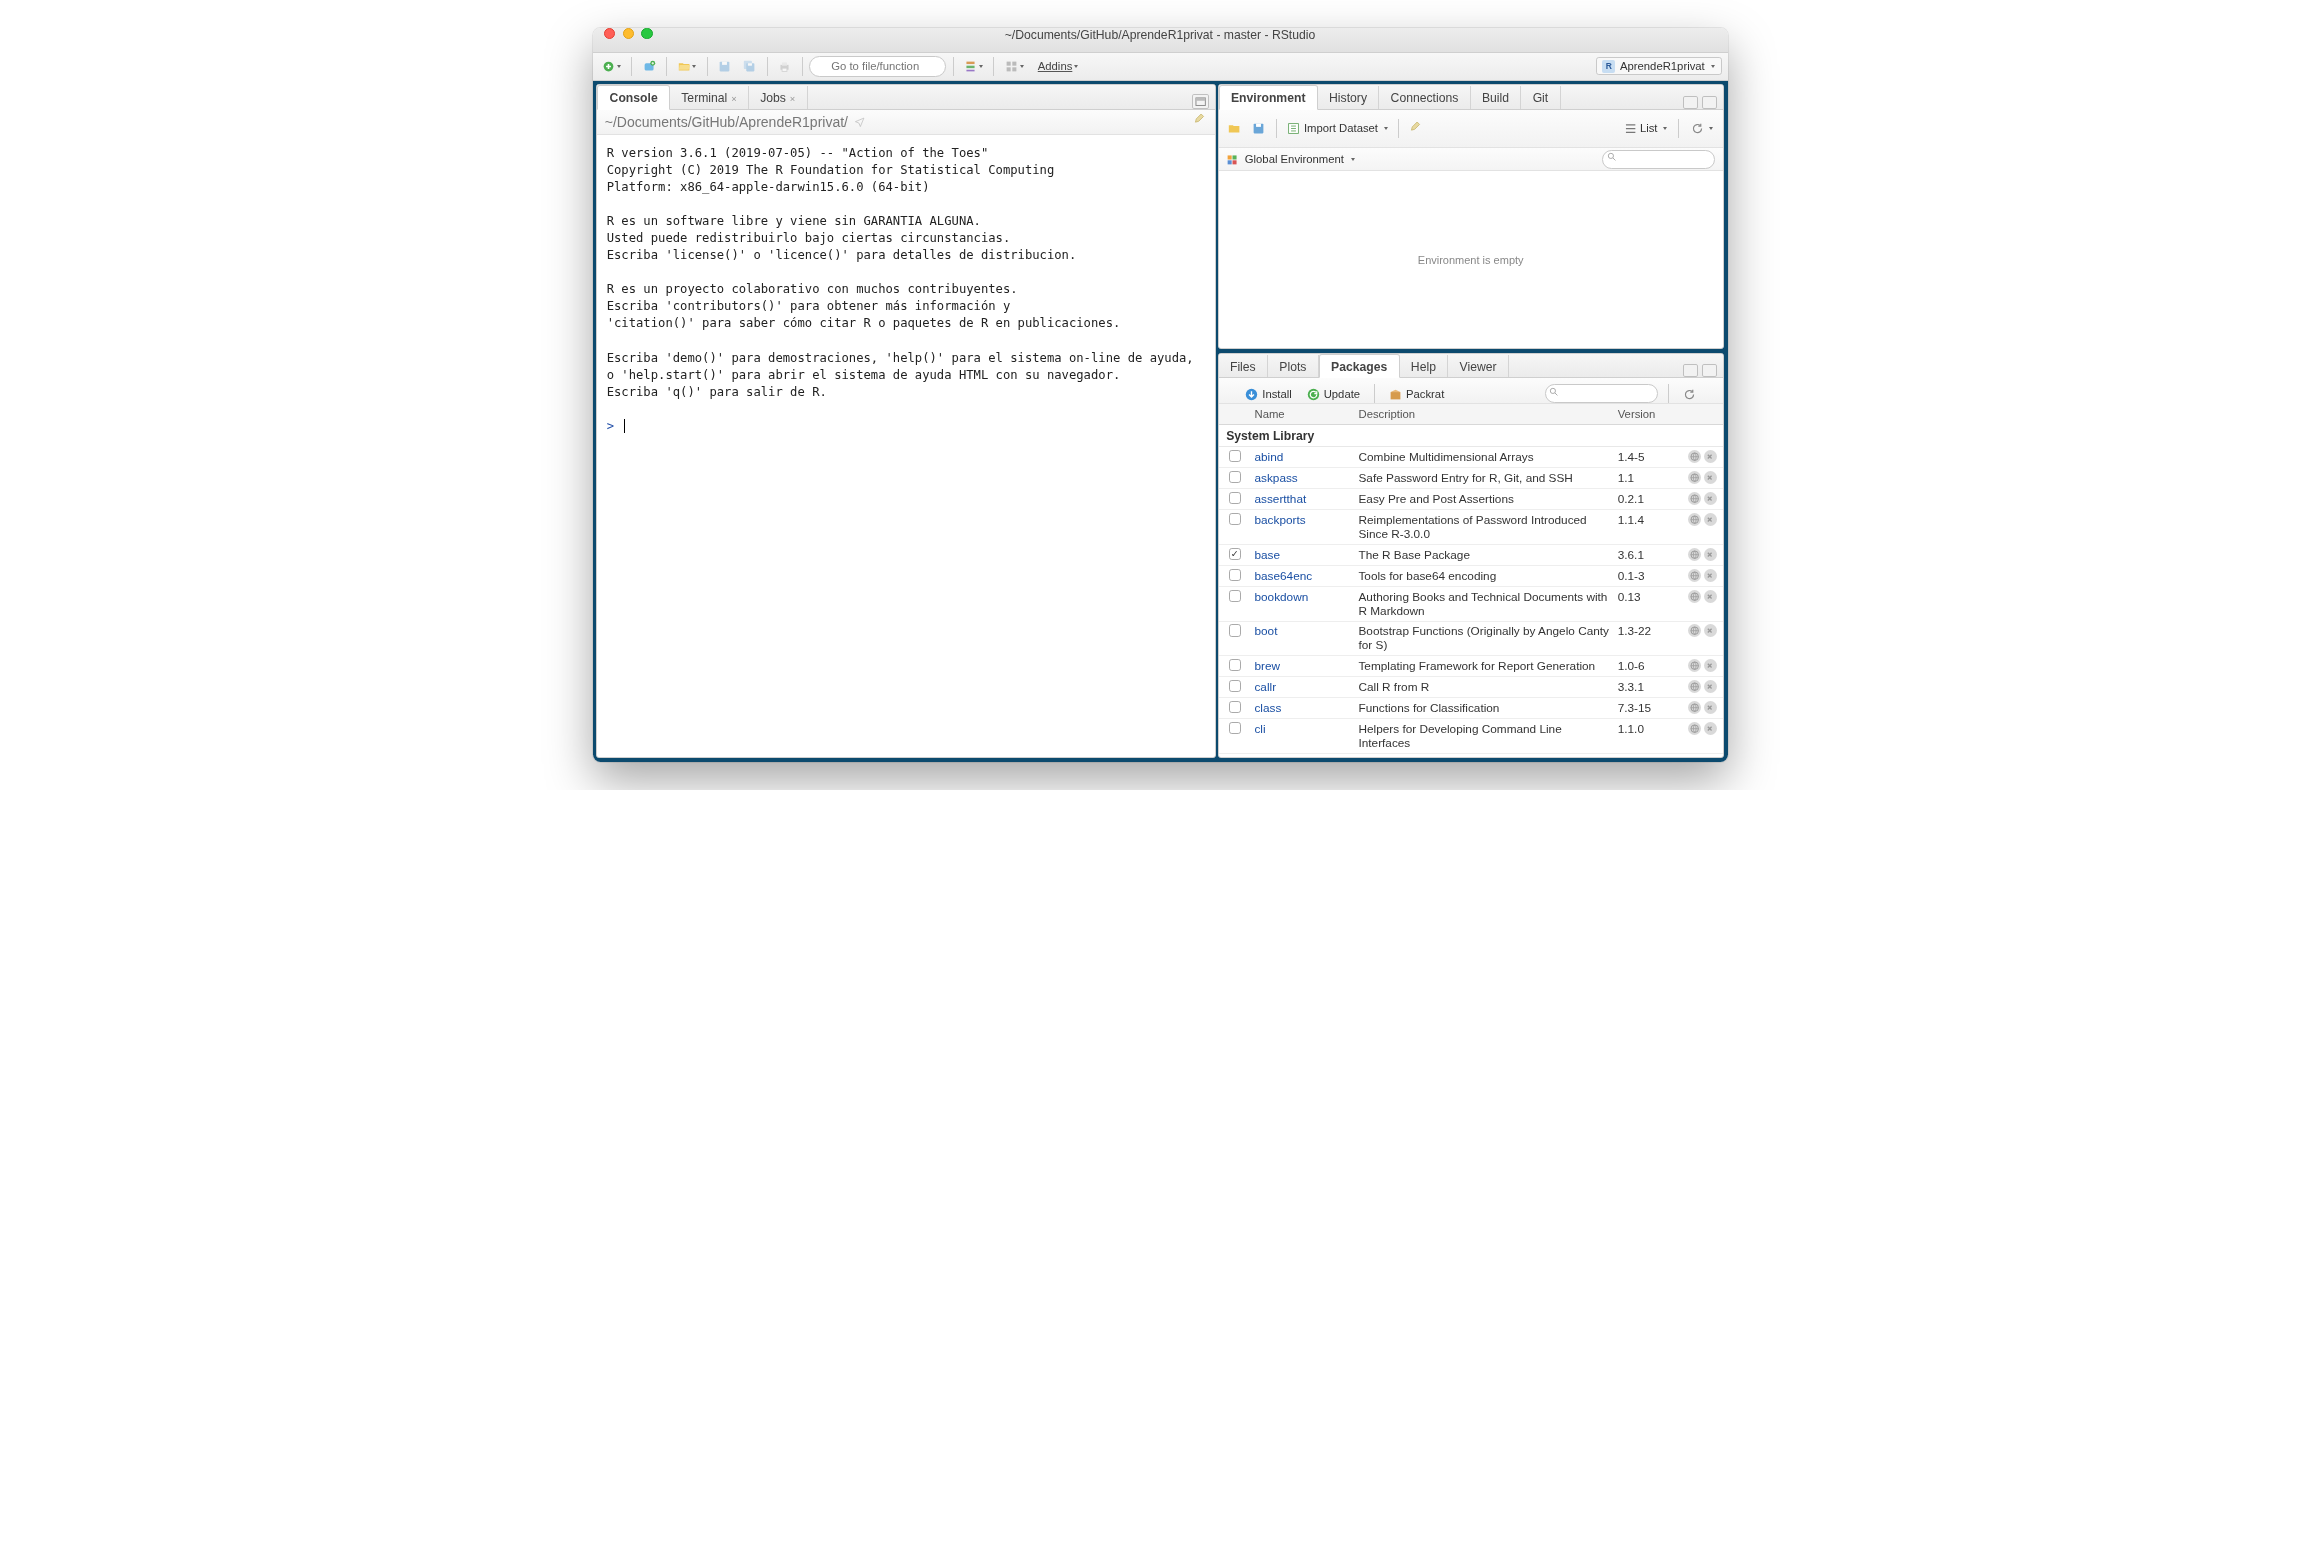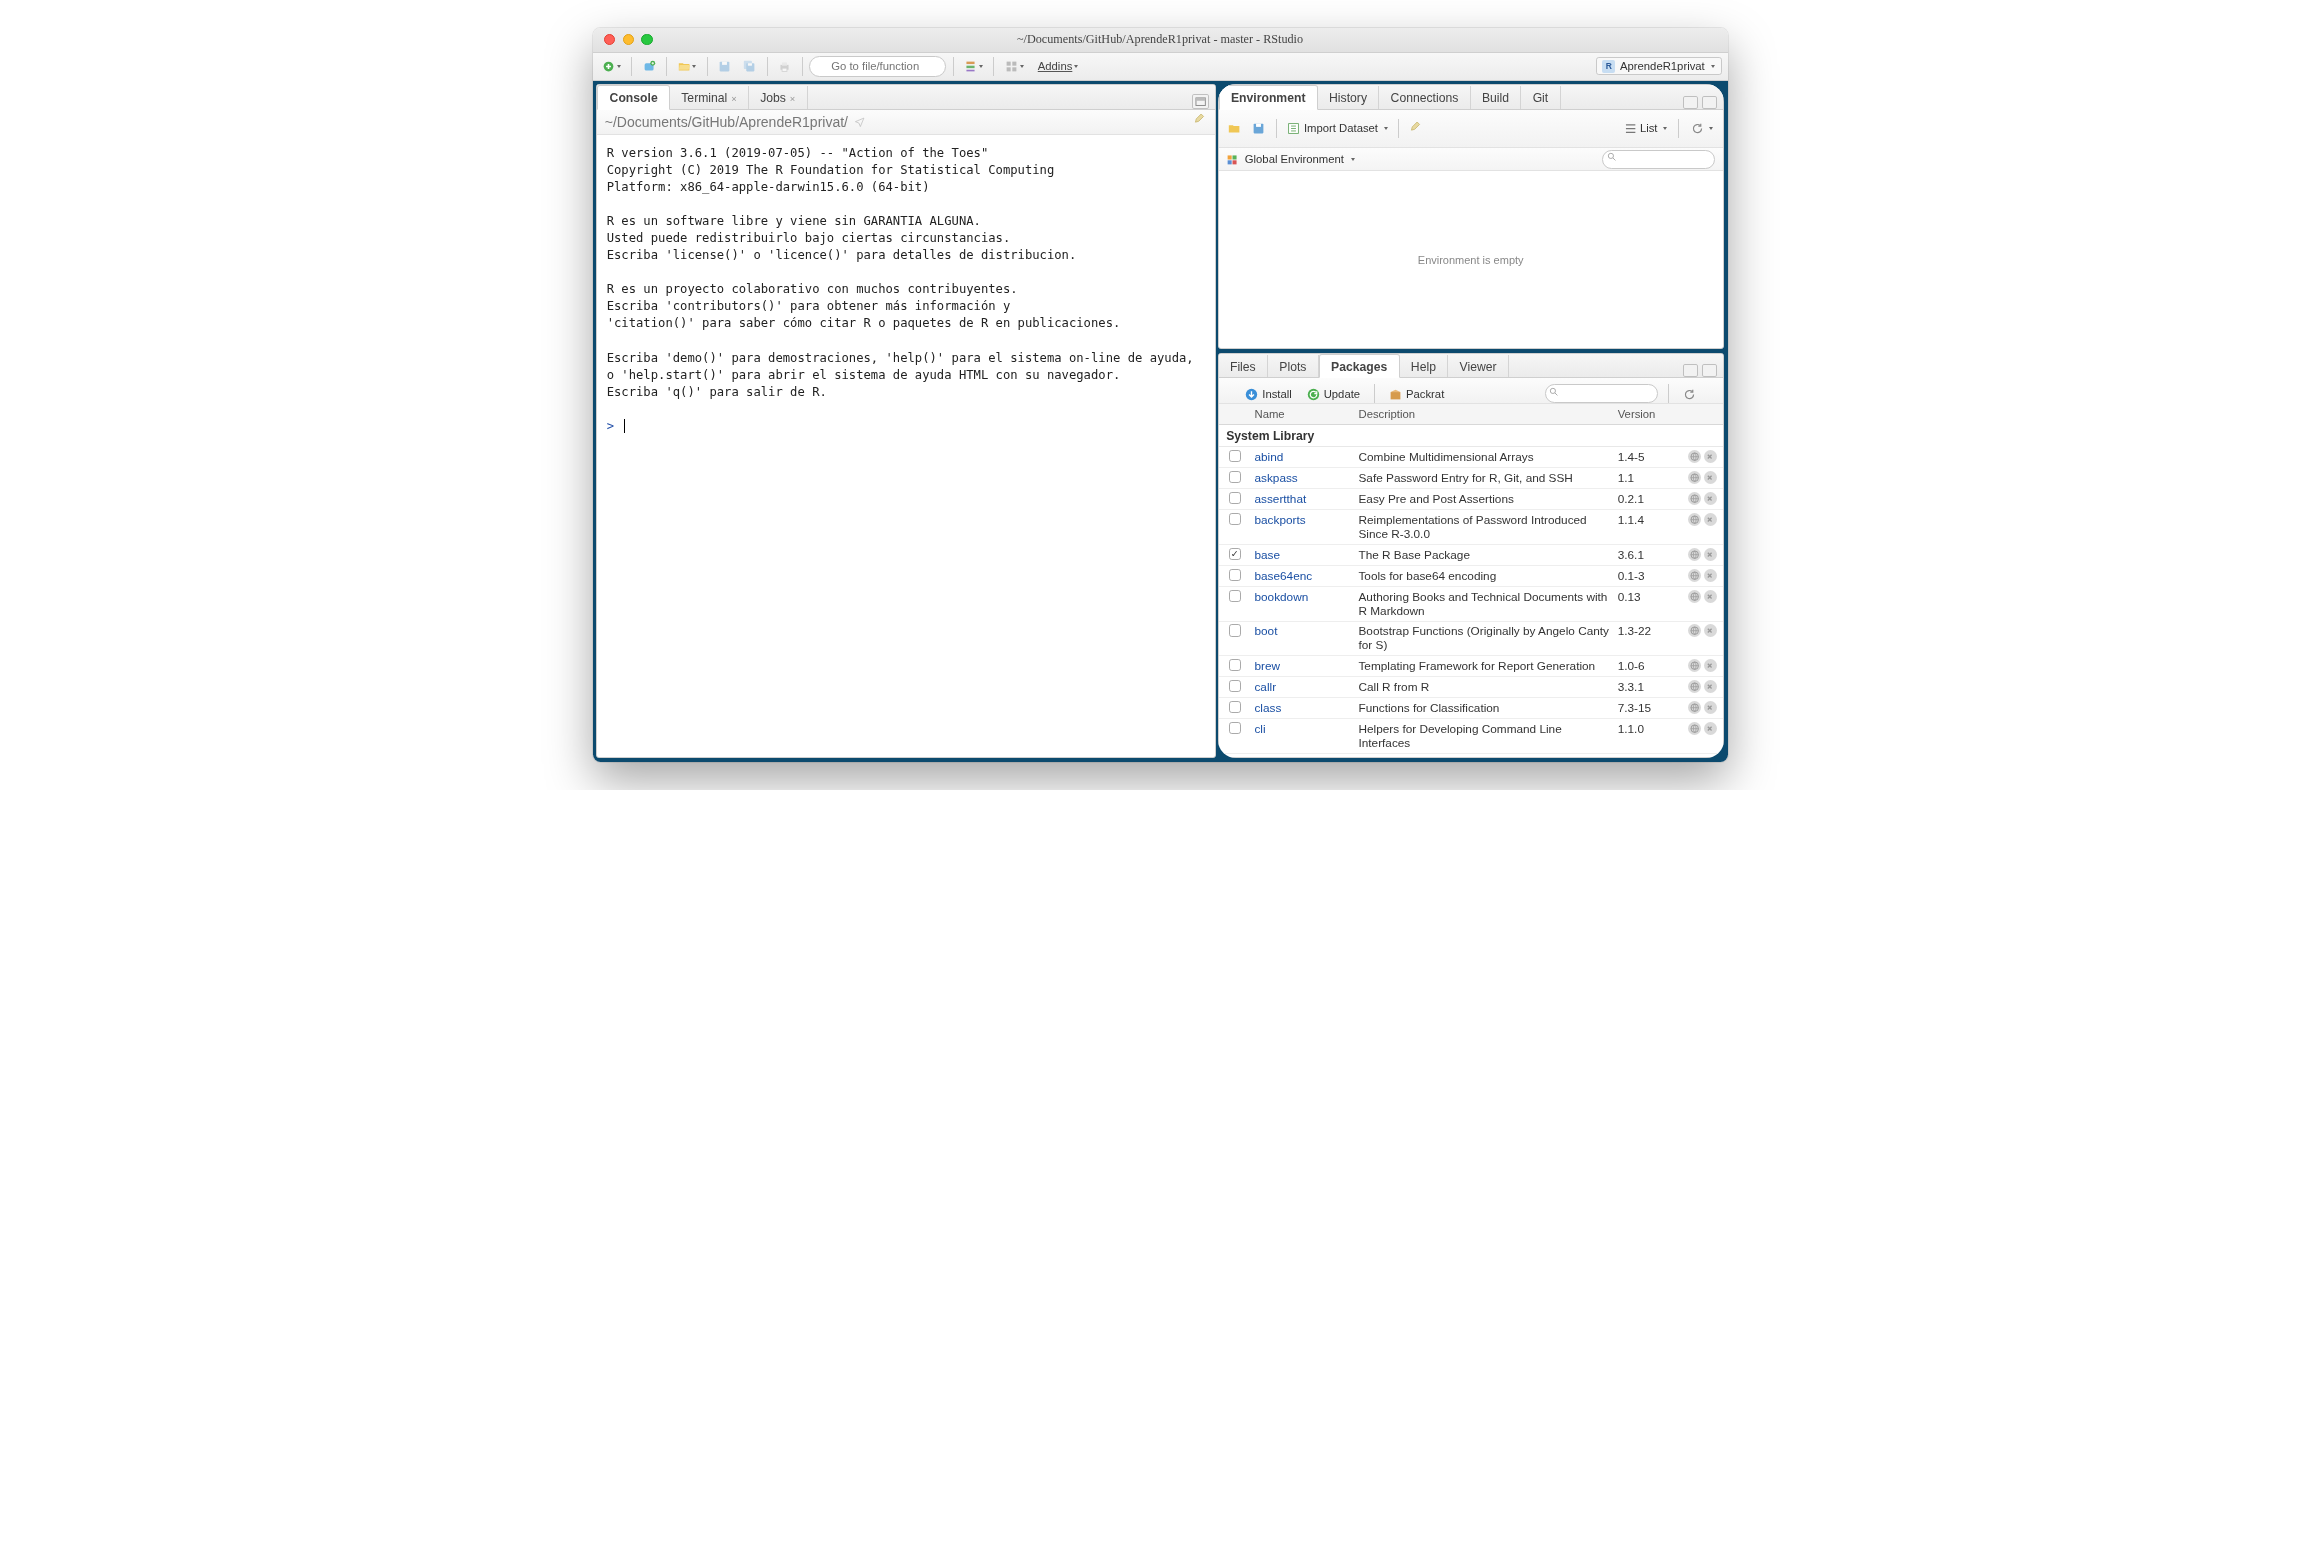--- a/index.html
+++ b/index.html
@@ -18,25 +18,23 @@
     background: #f6f6f6;
     border-radius: 7.5px;
     box-shadow: 0 19px 47px rgba(0,0,0,0.35), 0 0 0 0.9px rgba(0,0,0,0.08);
     display: flex;
     flex-direction: column;
     overflow: hidden;
   }
   .titlebar {
     height: 24.5px;
     display: flex;
-    align-items: center;
     background: linear-gradient(#ededed, #e1e1e1);
     border-bottom: 0.9px solid #cfcfcf;
     position: relative;
-    font-family: Liberation Serif, serif;
   }
   .traffic {
     display: flex;
     gap: 7.5px;
     padding-left: 11.3px;
   }
   .traffic .light {
     width: 11.3px; height: 11.3px; border-radius: 50%;
   }
   .light.red { background: #ff5f57; border: 0.9px solid #e33e32; }
@@ -117,21 +115,21 @@
 
   .panes {
     flex: 1;
     display: flex;
     background: #0c4a6e;
     padding: 3.8px;
     gap: 2px;
     overflow: hidden;
   }
   .pane-left { flex: 1.22; display:flex; flex-direction:column; background:#fff; border:0.9px solid #cfcfcf; border-radius:2.8px; overflow:hidden;}
-  .pane-right { flex: 1; display:flex; flex-direction:column; gap:3.8px; overflow:hidden;border-radius:18px;}
+  .pane-right { flex: 1; display:flex; flex-direction:column; gap:3.8px; overflow:hidden;}
   .subpane { background:#fff; border:0.9px solid #cfcfcf; border-radius:2.8px; display:flex; flex-direction:column; overflow:hidden;}
   .subpane.top { flex: 0.88; }
   .subpane.bottom { flex: 1.35; }
 
   .pane-tabs {
     display:flex;
     background: linear-gradient(#f6f6f6,#ebebeb);
     border-bottom:0.9px solid #cfcfcf;
     height: 24.5px;
     align-items:flex-end;

